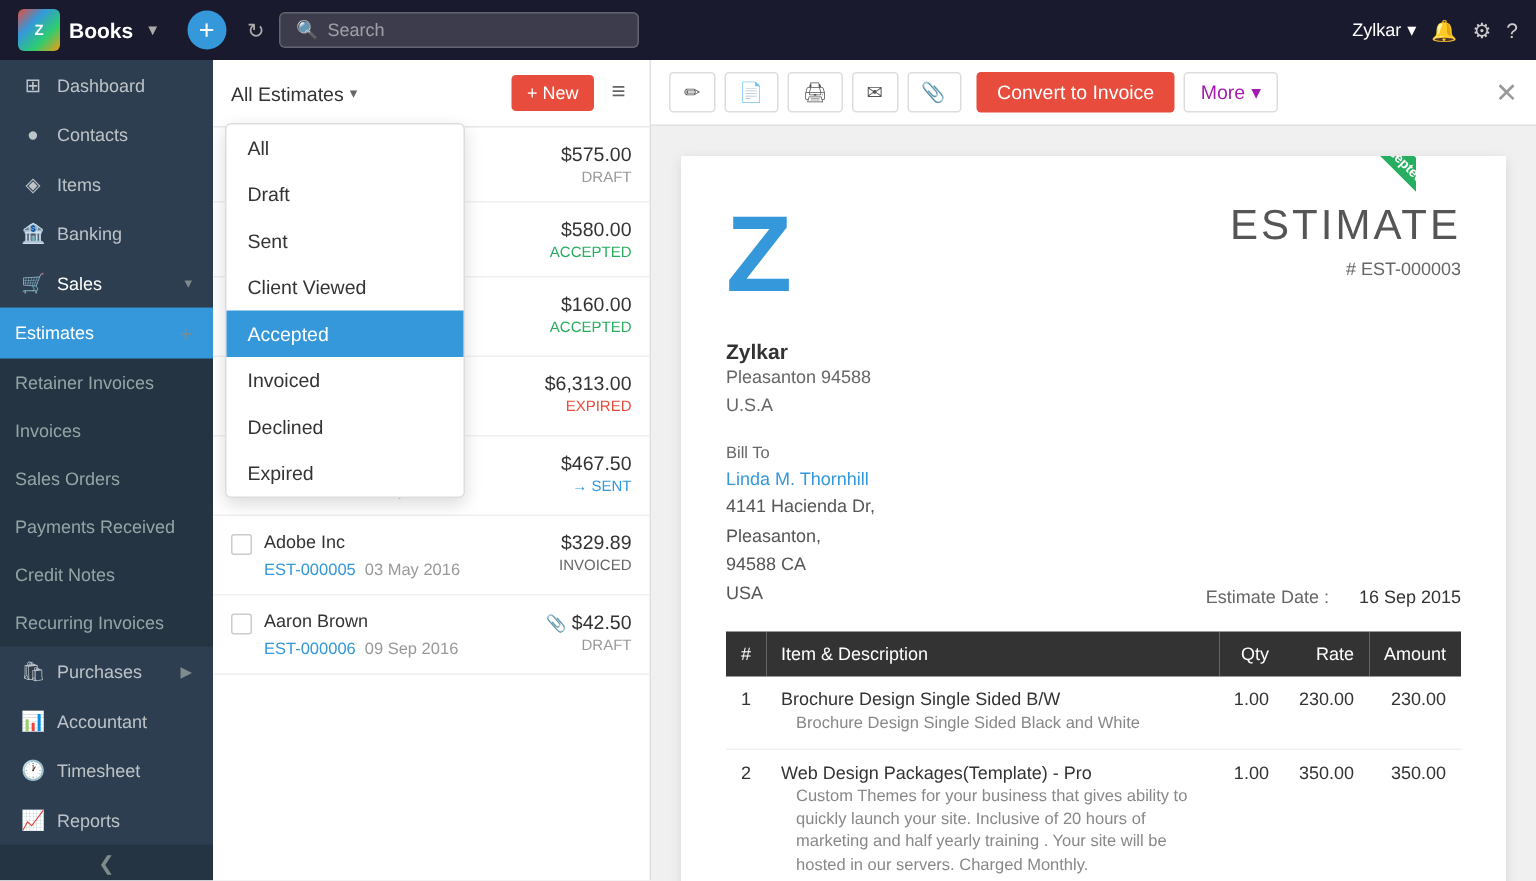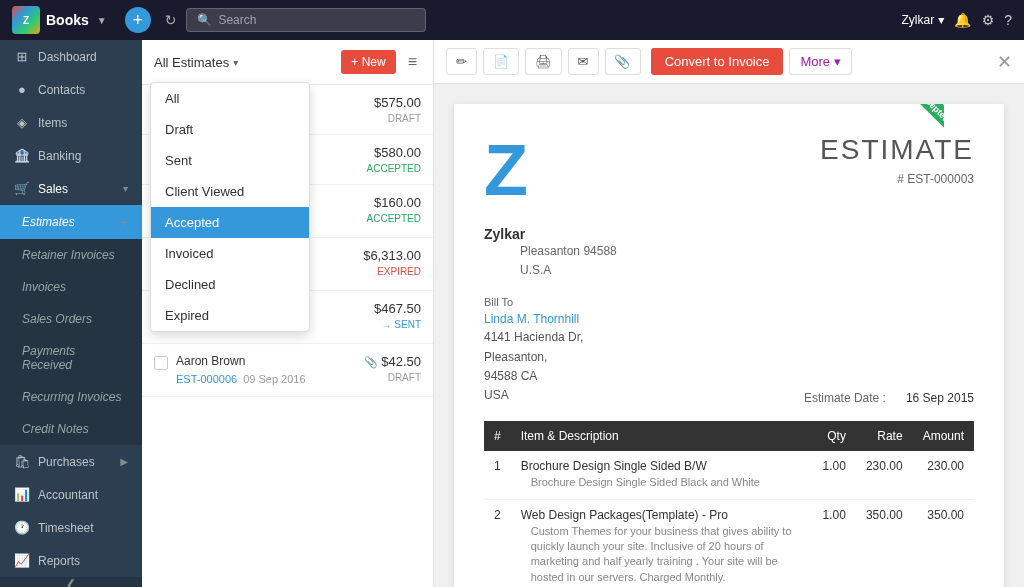--- a/index.html
+++ b/index.html
@@ -23,21 +23,21 @@
     
     .main { display: flex; flex: 1; overflow: hidden; }
 
     
     .sidebar { width: 142px; background: #2c3e50; display: flex; flex-direction: column; flex-shrink: 0; overflow-y: auto; }
     .sidebar-item { display: flex; align-items: center; gap: 8px; padding: 9px 14px; color: #bdc3c7; font-size: 12px; cursor: pointer; position: relative; }
     .sidebar-item.active { background: #3498db; color: #fff; }
     .sidebar-item.active-parent { color: #fff; }
     .sidebar-item .si-icon { font-size: 13px; width: 16px; text-align: center; }
     .sidebar-sub { background: #253443; }
-    .sidebar-sub .sidebar-item { padding-left: 22px; font-size: 12px; color: #95a5a6; font-style: italic; }
+    .sidebar-sub .sidebar-item { padding-left: 10px; font-size: 12px; color: #95a5a6; }
     .sidebar-sub .sidebar-item.active { background: #3498db; color: #fff; }
     .sidebar-item .plus-icon { margin-left: auto; font-size: 14px; color: #7f8c8d; }
     .sidebar-item .arrow-icon { margin-left: auto; font-size: 10px; color: #7f8c8d; }
     .sidebar-collapse { height: 32px; background: #253443; display: flex; align-items: center; justify-content: center; cursor: pointer; color: #7f8c8d; margin-top: auto; }
 
     
     .list-panel { width: 292px; background: #fff; border-right: 1px solid #e0e0e0; display: flex; flex-direction: column; flex-shrink: 0; }
     .list-header { padding: 10px 12px; border-bottom: 1px solid #e8e8e8; display: flex; align-items: center; gap: 8px; position: relative; }
     .list-filter-btn { display: flex; align-items: center; gap: 4px; font-size: 13px; color: #333; cursor: pointer; font-weight: 500; }
     .list-filter-btn .caret { font-size: 10px; color: #666; }
@@ -76,21 +76,21 @@
     .estimate-doc { background: #fff; max-width: 580px; margin: 0 auto; padding: 30px; box-shadow: 0 2px 8px rgba(0,0,0,0.1); position: relative; min-height: 480px; }
     .accepted-badge { position: absolute; top: 0; right: 60px; width: 70px; height: 70px; overflow: hidden; }
     .accepted-ribbon { background: #27ae60; color: #fff; font-size: 9px; font-weight: bold; text-align: center; padding: 3px 0; transform: rotate(45deg) translate(10px, -18px); width: 80px; display: block; }
     .estimate-header { display: flex; justify-content: space-between; align-items: flex-start; margin-bottom: 20px; }
     .estimate-logo { font-size: 72px; font-weight: bold; color: #3498db; line-height: 1; font-family: Arial, sans-serif; }
     .estimate-title-block { text-align: right; }
     .estimate-title { font-size: 28px; color: #555; letter-spacing: 2px; margin-bottom: 6px; }
     .estimate-num { font-size: 12px; color: #666; }
     .estimate-from { margin-bottom: 16px; }
     .estimate-from .company { font-size: 14px; font-weight: 600; color: #333; }
-    .estimate-from .addr { font-size: 12px; color: #666; line-height: 1.6; margin-left: 36px; }
+    .estimate-from .addr { font-size: 12px; color: #666; line-height: 1.6; }
     .estimate-bill { margin-bottom: 16px; }
     .bill-to-label { font-size: 11px; color: #666; margin-bottom: 4px; }
     .bill-to-name { font-size: 12px; color: #3498db; margin-bottom: 2px; }
     .bill-to-addr { font-size: 12px; color: #555; line-height: 1.6; }
     .estimate-dates { display: flex; justify-content: flex-end; margin-bottom: 16px; font-size: 12px; color: #666; gap: 20px; }
     .date-label { color: #666; }
     .date-val { color: #333; }
     .estimate-table { width: 100%; border-collapse: collapse; margin-bottom: 16px; }
     .estimate-table thead tr { background: #333; color: #fff; }
     .estimate-table thead th { padding: 8px 10px; text-align: left; font-size: 12px; font-weight: 500; }
@@ -161,24 +161,24 @@
       <div class="sidebar-item">
         <span>Invoices</span>
       </div>
       <div class="sidebar-item">
         <span>Sales Orders</span>
       </div>
       <div class="sidebar-item">
         <span>Payments Received</span>
       </div>
       <div class="sidebar-item">
+        <span>Credit Notes</span>
+      </div>
+      <div class="sidebar-item">
         <span>Recurring Invoices</span>
-      </div>
-      <div class="sidebar-item">
-        <span>Credit Notes</span>
       </div>
     </div>
     <div class="sidebar-item">
       <span class="si-icon">🛍</span>
       <span>Purchases</span>
       <span class="arrow-icon">▶</span>
     </div>
     <div class="sidebar-item">
       <span class="si-icon">📊</span>
       <span>Accountant</span>
@@ -274,20 +274,31 @@
         <div class="list-item-info">
           <div class="list-item-name">Aaron Brown</div>
           <div><span class="list-item-id">EST-000004</span><span class="list-item-date">30 Apr 2016</span></div>
         </div>
         <div class="list-item-right">
           <div class="list-item-amount">$467.50</div>
           <div class="list-item-status status-sent">→ SENT</div>
         </div>
       </div>
 
+      <div class="list-item-row">
+        <div class="list-checkbox"></div>
+        <div class="list-item-info">
+          <div class="list-item-name">Adobe Inc</div>
+          <div><span class="list-item-id">EST-000005</span><span class="list-item-date">03 May 2016</span></div>
+        </div>
+        <div class="list-item-right">
+          <div class="list-item-amount">$329.89</div>
+          <div class="list-item-status status-invoiced">INVOICED</div>
+        </div>
+      </div>
 
       <div class="list-item-row">
         <div class="list-checkbox"></div>
         <div class="list-item-info">
           <div class="list-item-name">Aaron Brown</div>
           <div><span class="list-item-id">EST-000006</span><span class="list-item-date">09 Sep 2016</span></div>
         </div>
         <div class="list-item-right">
           <div class="list-item-amount">
             <span class="attach-icon">📎</span> $42.50

